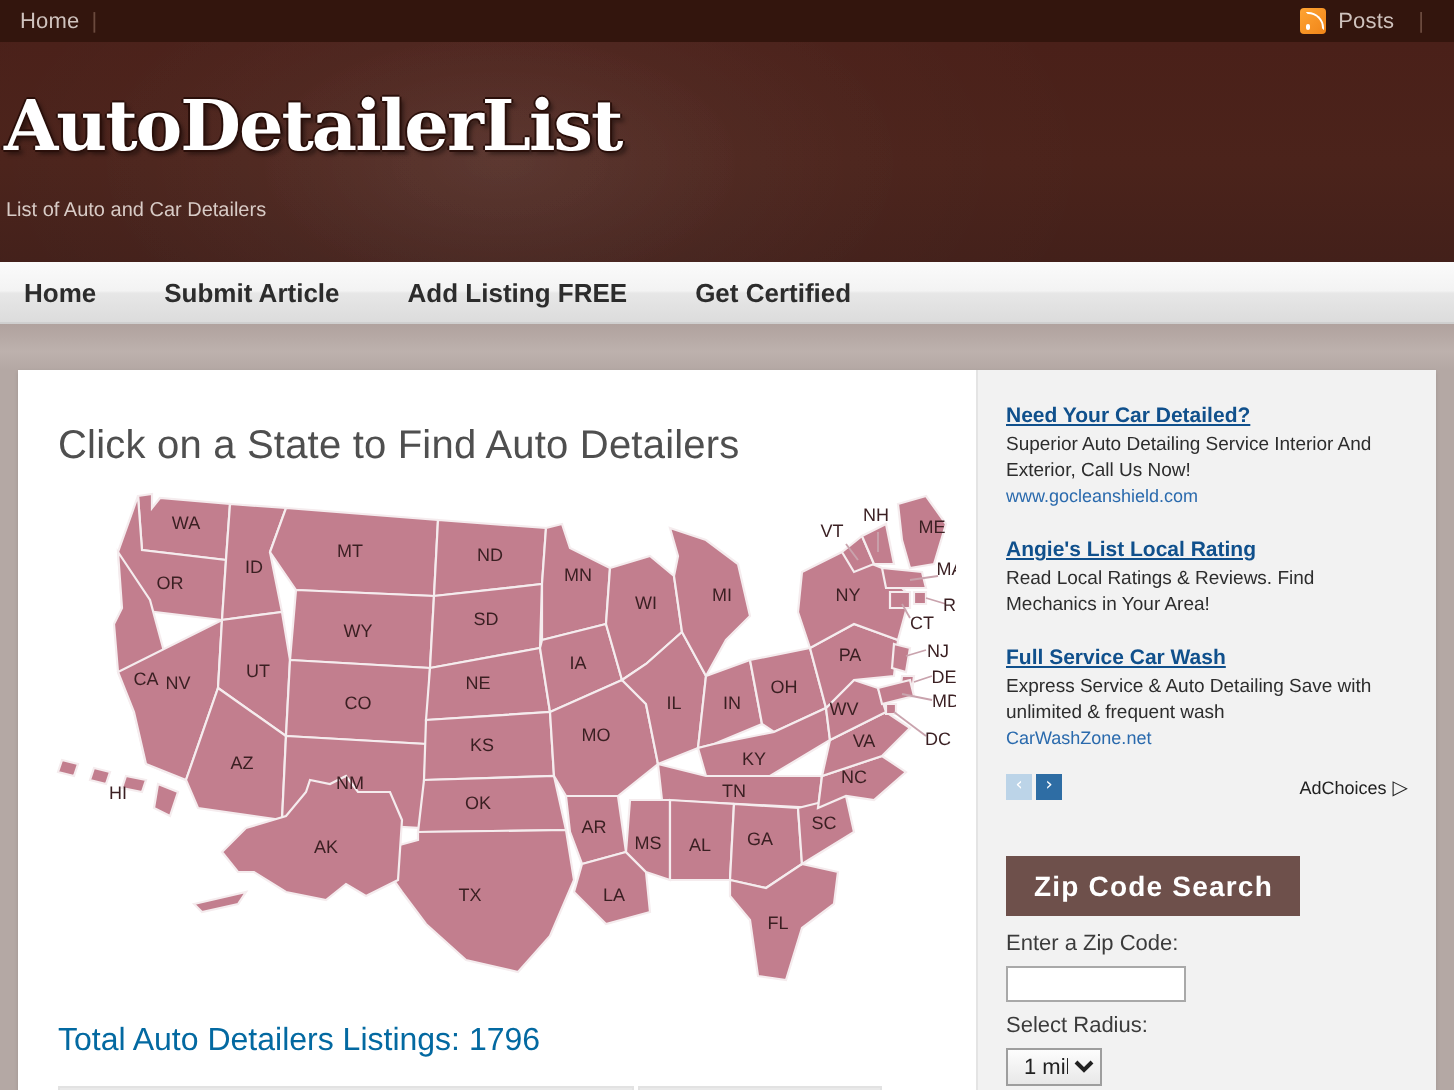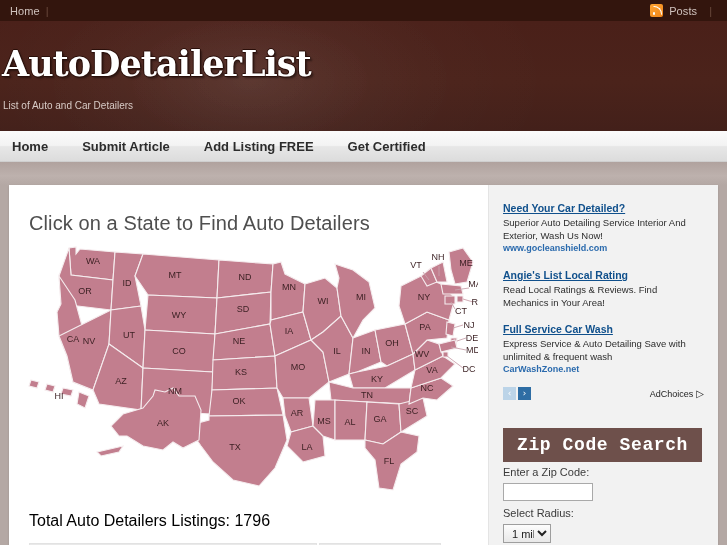--- a/index.html
+++ b/index.html
@@ -149,21 +149,21 @@
   .map-wrap {
     position: absolute;
     left: 14px; top: 55px;
     width: 455px; height: 262px;
   }
   .map-wrap svg { display: block; width: 100%; height: 100%; }
   .total-listings {
     position: absolute;
     left: 20px; top: 327px;
     font-size: 16px;
-    color: #000000;
+    color: #0369a1;
   }
 
   
   .bottom-table {
     position: absolute;
     left: 20px; top: 358px;
     width: 440px;
     display: flex;
     gap: 2px;
   }
@@ -200,21 +200,20 @@
     color: #2d2d2d;
     line-height: 13px;
     margin-top: 1px;
   }
   .ad-url {
     font-size: 9px;
     color: #2a6aad;
     line-height: 13px;
     text-decoration: none;
     display: block;
-    font-weight: bold;
   }
   .ad-footer {
     display: flex;
     align-items: center;
     justify-content: space-between;
     padding: 0 14px;
     margin-top: -2px;
   }
   .ad-arrows { display: flex; gap: 2px; }
   .ad-arrow {
@@ -238,27 +237,27 @@
   .adchoices .triangle {
     font-size: 10px;
     color: #222;
   }
 
   .zip-btn {
     position: absolute;
     left: 14px; top: 243px;
     background: #6e504b;
     color: #ffffff;
-    font-size: 18px;
+    font-size: 14px;
     font-weight: bold;
     letter-spacing: .6px;
     padding: 7px 14px;
     border: none;
     cursor: pointer;
-    font-family: Liberation Mono, monospace;
+    font-family: Liberation Sans, sans-serif;
   }
   .zip-label {
     position: absolute;
     left: 14px; top: 281px;
     font-size: 11px;
     color: #3b3b3b;
   }
   .zip-input {
     position: absolute;
     left: 14px; top: 298px;
@@ -466,21 +465,21 @@
       <div class="th c1"></div>
       <div class="th c2"></div>
     </div>
   </div>
 
   <aside class="sidebar">
     <div class="ads">
 
       <div class="ad">
         <a class="ad-title" href="#">Need Your Car Detailed?</a>
-        <div class="ad-desc">Superior Auto Detailing Service Interior And Exterior, Wash Us Now!</div>
+        <div class="ad-desc">Superior Auto Detailing Service Interior And Exterior, Call Us Now!</div>
         <a class="ad-url" href="#">www.gocleanshield.com</a>
       </div>
 
       <div class="ad">
         <a class="ad-title" href="#">Angie's List Local Rating</a>
         <div class="ad-desc">Read Local Ratings &amp; Reviews. Find Mechanics in Your Area!</div>
       </div>
 
       <div class="ad">
         <a class="ad-title" href="#">Full Service Car Wash</a>

